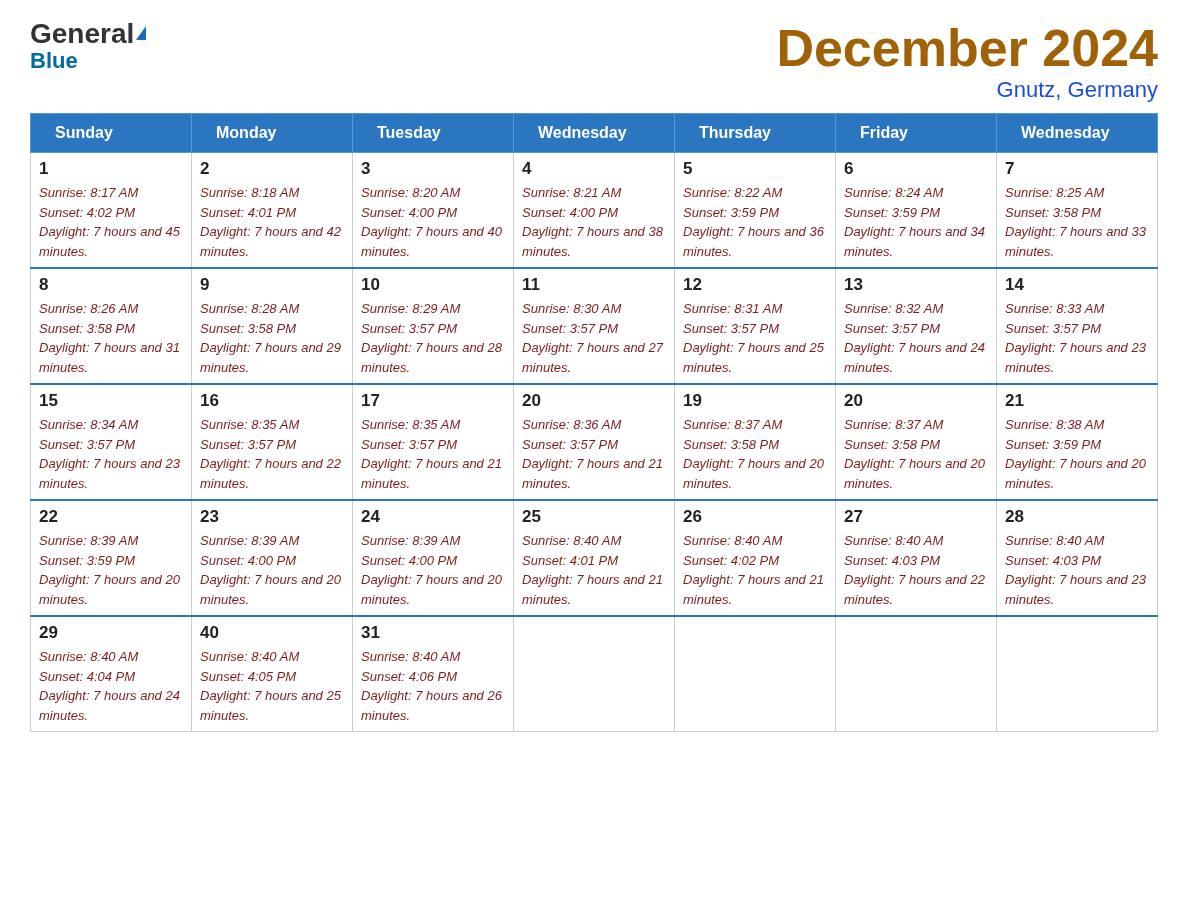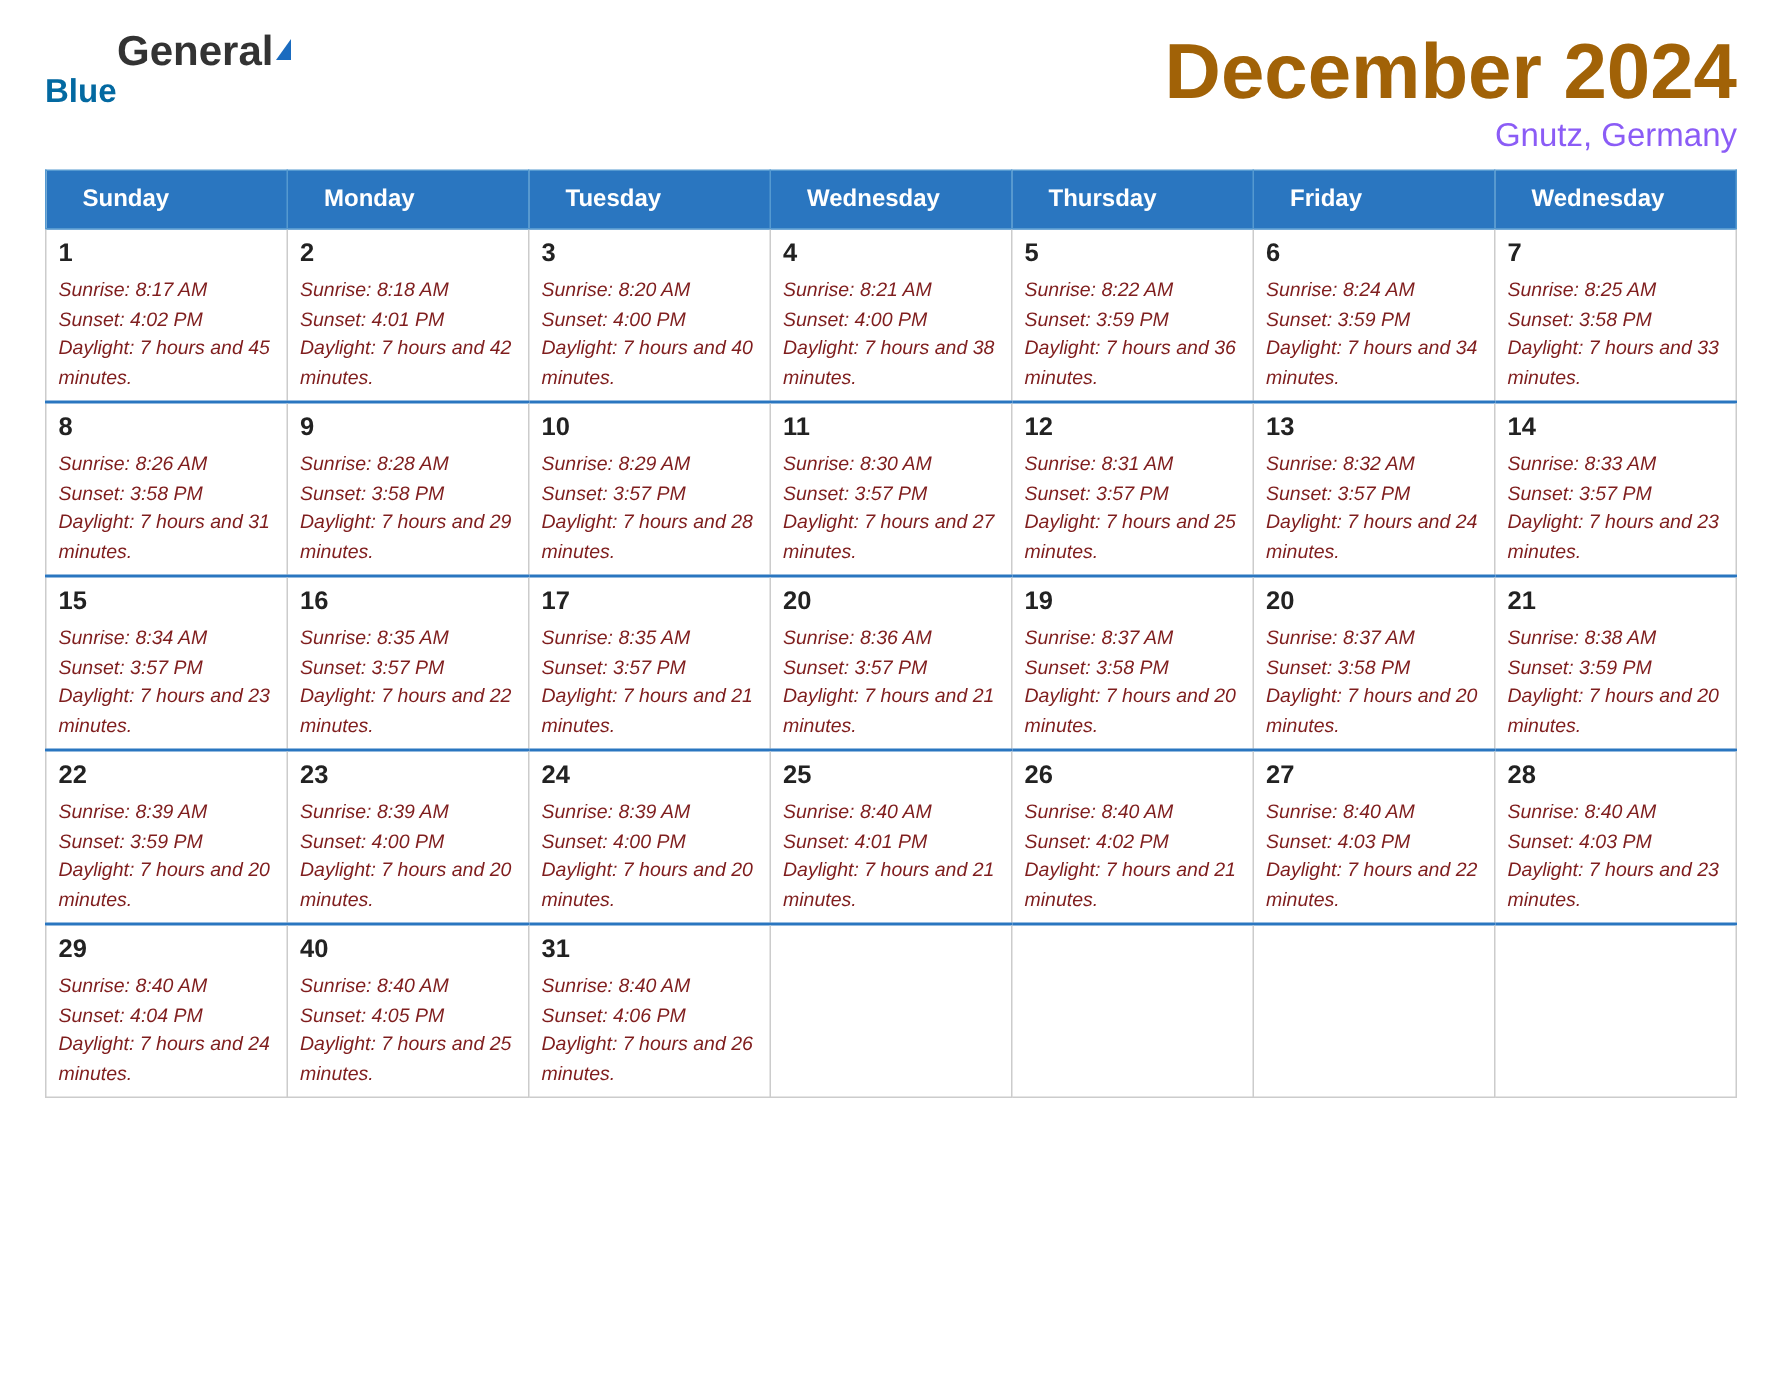--- a/index.html
+++ b/index.html
@@ -37,21 +37,21 @@
     }
     .title-block h1 {
       font-size: 52px;
       font-weight: bold;
       color: #a16207;
       line-height: 1.1;
     }
     .title-block h2 {
       font-size: 22px;
       font-weight: normal;
-      color: #8b5cf6;
+      color: #1d4ed8;
     }
     .calendar {
       width: 100%;
       border-collapse: collapse;
       border: 1px solid #aaa;
     }
     .calendar th {
       background: #2a76c0;
       color: #fff;
       font-size: 16px;
@@ -84,21 +84,21 @@
     }
     .empty-cell {
       background: #fff;
     }
   </style>
 </head>
 <body>
 
 <div class="header">
   <div class="logo">
-    <div style="display:flex; align-items:center;margin-left:48px;">
+    <div style="display:flex; align-items:center;">
       <span class="logo-text">General</span>
       <span style="display:inline-block; width:0; height:0; border-left:10px solid transparent; border-right:0px solid transparent; border-bottom:14px solid #1a6bbf; margin-left:2px; margin-bottom:2px;"></span>
     </div>
     <div class="logo-line2">Blue</div>
   </div>
   <div class="title-block">
     <h1>December 2024</h1>
     <h2>Gnutz, Germany</h2>
   </div>
 </div>

